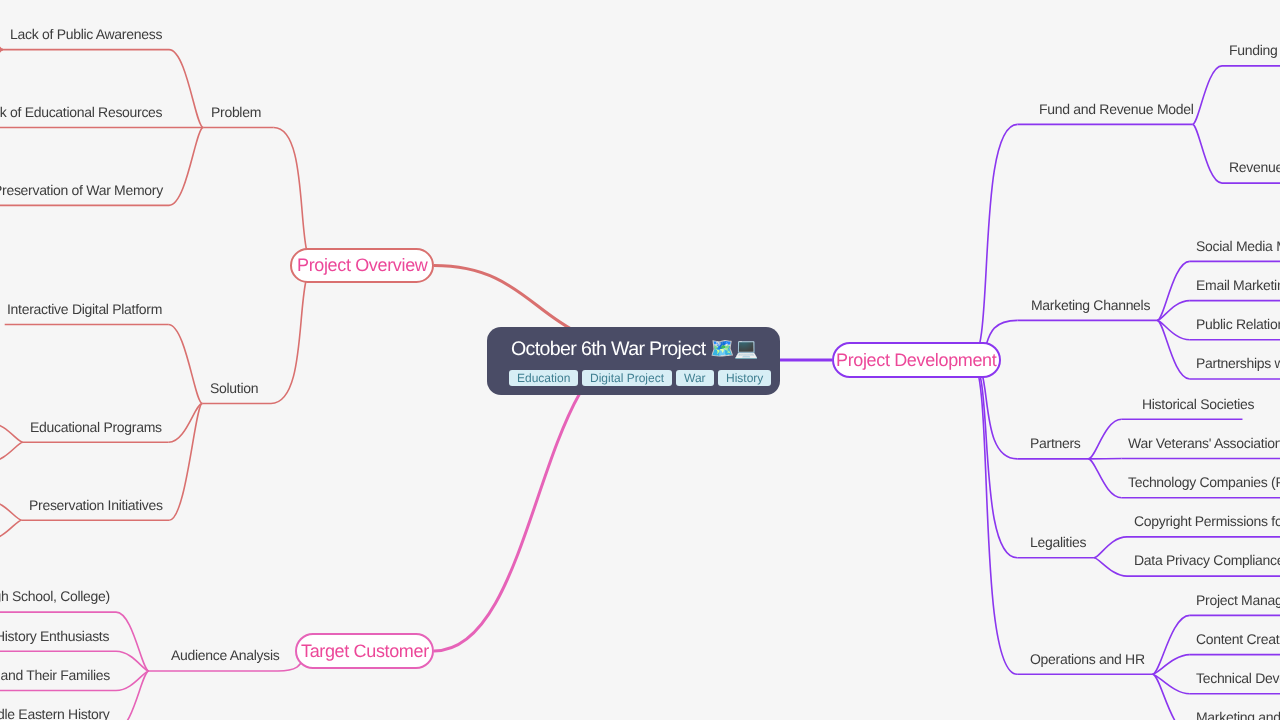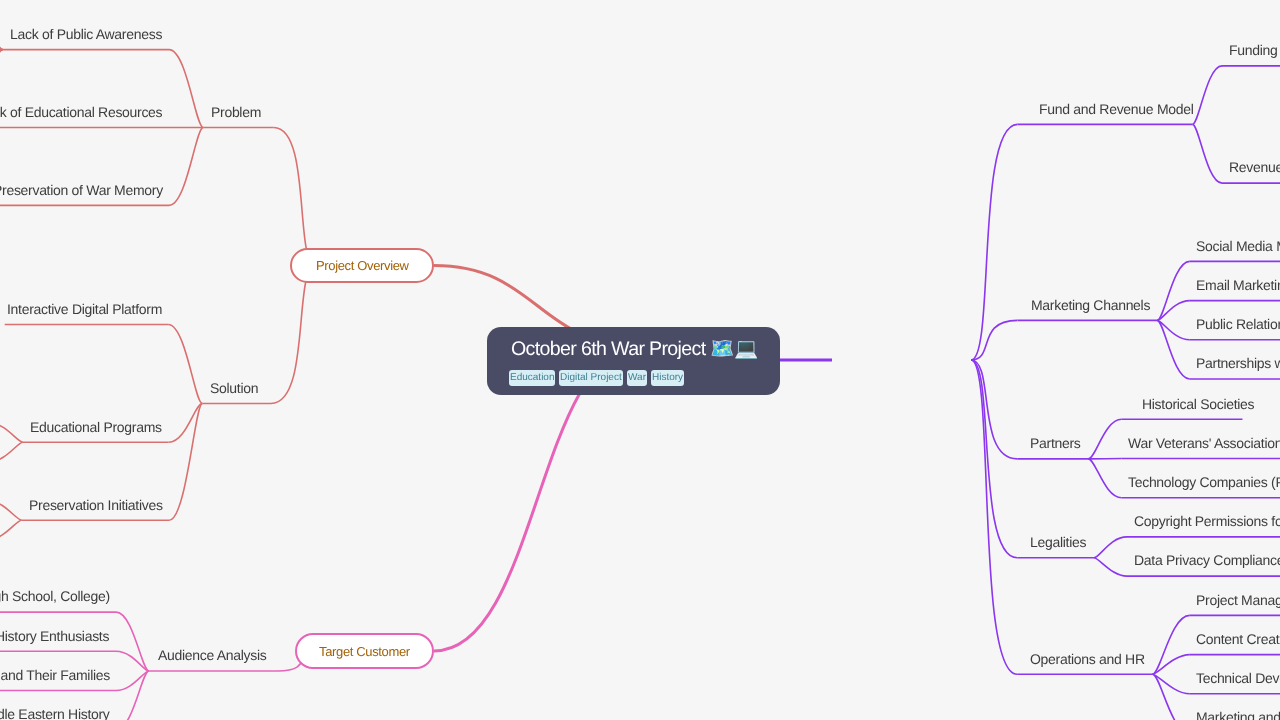--- a/index.html
+++ b/index.html
@@ -9,27 +9,27 @@
        -webkit-font-smoothing:antialiased;
        text-rendering:geometricPrecision;}
   #root{position:relative;width:1280px;height:720px;background:#f6f6f6;overflow:hidden;}
   #nodes{position:absolute;left:0;top:0;width:1280px;height:720px;transform:translateZ(0);}
   svg#mm{position:absolute;left:0;top:0;width:1280px;height:720px;display:block;}
   .label{position:absolute;white-space:nowrap;color:#3d3d3d;will-change:transform;
          font-size:14px;letter-spacing:-0.3px;line-height:14px;}
   .pill{position:absolute;background:#ffffff;border-radius:999px;
         box-sizing:border-box;display:flex;align-items:center;justify-content:center;
         transform:translateZ(0);}
-  .pill .ptext{font-size:13px;letter-spacing:-0.35px;color:#a16207;white-space:nowrap;will-change:transform;text-align:right;}
+  .pill .ptext{font-size:18px;letter-spacing:-0.35px;color:#ec4899;white-space:nowrap;will-change:transform;text-align:right;}
   #center{position:absolute;border-radius:14px;box-sizing:border-box;
           transform:translateZ(0);}
   .ctitle{will-change:transform;font-size:19.6px;letter-spacing:-0.65px;white-space:nowrap;
           position:absolute;left:23.7px;top:11.3px;line-height:22px;}
   .ctags{display:flex;gap:4.1px;position:absolute;left:21.8px;top:43.3px;}
-  .ctag{will-change:transform;font-size:10px;border-radius:3px;padding:0 1px;line-height:16.2px;white-space:nowrap;}
+  .ctag{will-change:transform;font-size:12px;border-radius:3px;padding:0 8px;line-height:16.2px;white-space:nowrap;}
   .emoji{font-family:"DejaVu Sans","Liberation Sans",sans-serif;}
 </style>
 </head>
 <body>
 
 <div id="root">
   <svg id="mm" viewBox="0 0 1280 720">
       <path d="M641,346C537.5,346 537.5,265.5 434,265.5" fill="none" stroke="#d9706f" stroke-width="3"></path>
       <path d="M203.16875,127.5L273.7,127.5" fill="none" stroke="#d9706f" stroke-width="1.6"></path>
       <path d="M316,265.5C294.004,265.5 311.77,127.5 273.7,127.5" fill="none" stroke="#d9706f" stroke-width="1.6"></path>
@@ -143,25 +143,28 @@
       <div class="label" style="left: 10.4219px; top: 26.9px;">Lack of Public Awareness</div>
       <div class="label" style="left: -21.8125px; top: 104.8px;">Lack of Educational Resources</div>
       <div class="label" style="left: -7.34375px; top: 182.7px;">Preservation of War Memory</div>
       <div class="label" style="left: 209.797px; top: 380.8px;">Solution</div>
       <div class="label" style="left: 6.7px; top: 301.8px;">Interactive Digital Platform</div>
       <div class="label" style="left: 30.35px; top: 419.6px;">Educational Programs</div>
       <div class="label" style="left: 29.0437px; top: 497.5px;">Preservation Initiatives</div>
       <div class="pill" style="left: 295px; top: 633px; width: 139px; height: 36px; border: 2px solid rgb(230, 99, 184);">
         <span class="ptext">Target Customer</span>
       </div>
-      <div class="label" style="left: 158px; top: 648.3px;">Audience Analysis</div>
+      <div class="label" style="left: 171px; top: 648.3px;">Audience Analysis</div>
       <div class="label" style="left: -80.4219px; top: 589.4px;">Students (High School, College)</div>
       <div class="label" style="left: -4.625px; top: 628.6px;">History Enthusiasts</div>
       <div class="label" style="left: -56.4531px; top: 667.8px;">Veterans and Their Families</div>
       <div class="label" style="left: -119.062px; top: 707px;">Researchers of Middle Eastern History</div>
+      <div class="pill" style="left: 832px; top: 342px; width: 169px; height: 36px; border: 2px solid rgb(139, 54, 239);">
+        <span class="ptext">Project Development</span>
+      </div>
       <div class="label" style="left: 1030.5px; top: 101.7px; margin-left: 8px;">Fund and Revenue Model</div>
       <div class="label" style="left: 1228.5px; top: 43.2px;">Funding Sources</div>
       <div class="label" style="left: 1228.5px; top: 160.4px;">Revenue Streams</div>
       <div class="label" style="left: 1030.5px; top: 297.7px;">Marketing Channels</div>
       <div class="label" style="left: 1196.3px; top: 238.7px;">Social Media Marketing</div>
       <div class="label" style="left: 1196.3px; top: 277.9px;">Email Marketing</div>
       <div class="label" style="left: 1196.3px; top: 317.1px;">Public Relations</div>
       <div class="label" style="left: 1196.3px; top: 356.3px;">Partnerships with Educational Institutions</div>
       <div class="label" style="left: 1030.3px; top: 436.2px;">Partners</div>
       <div class="label" style="left: 1142px; top: 396.6px;">Historical Societies</div>

